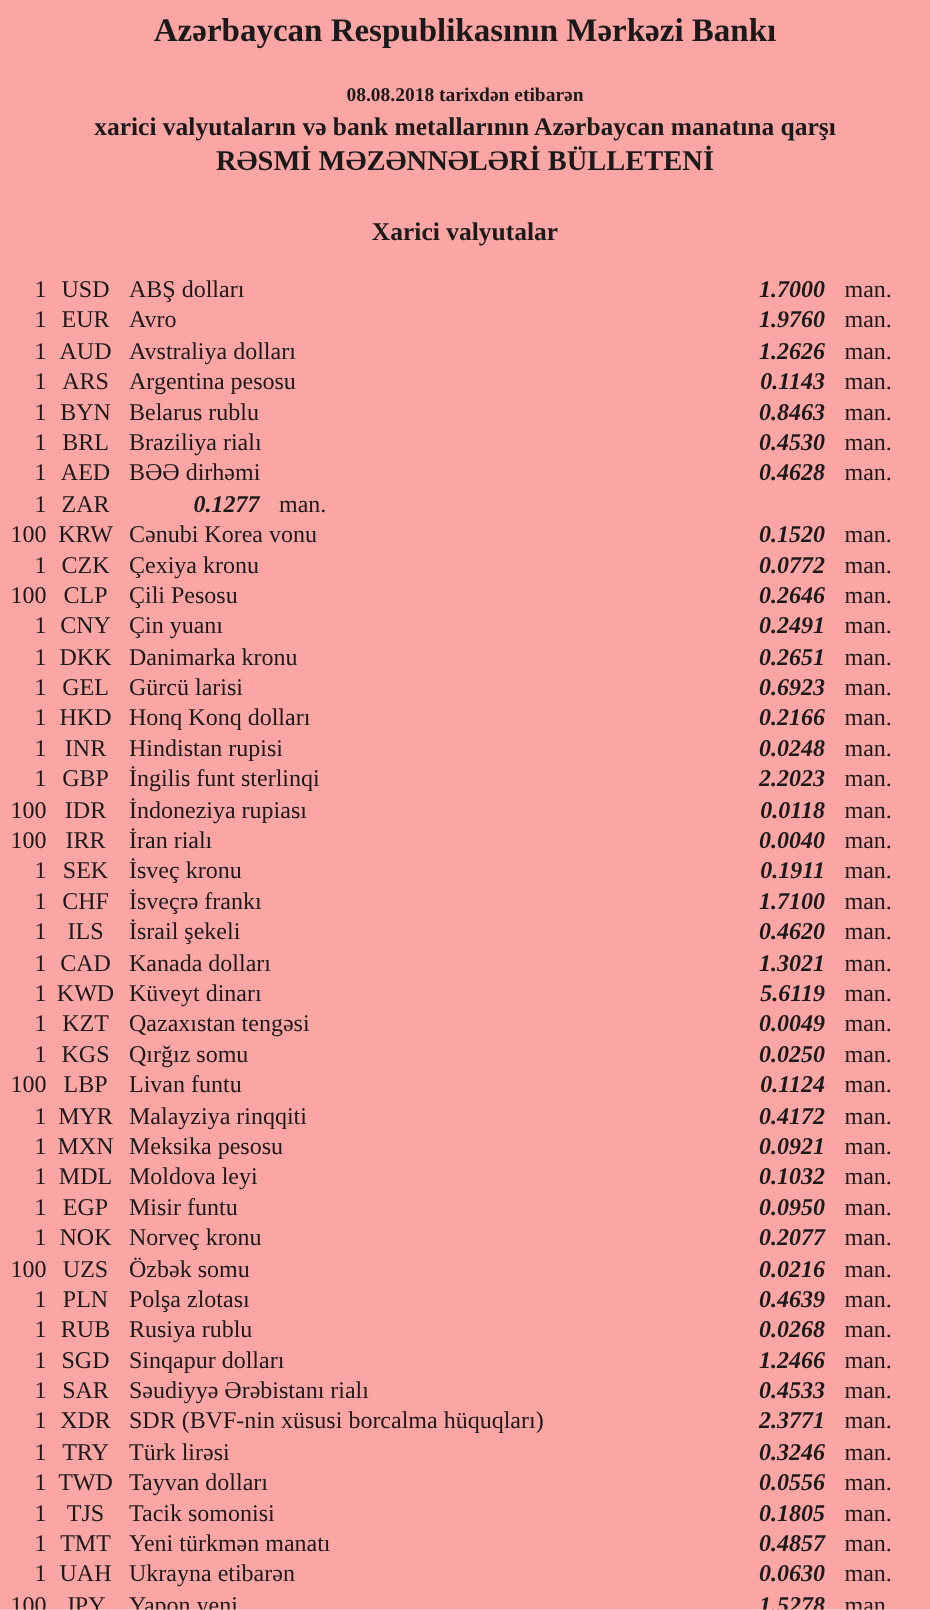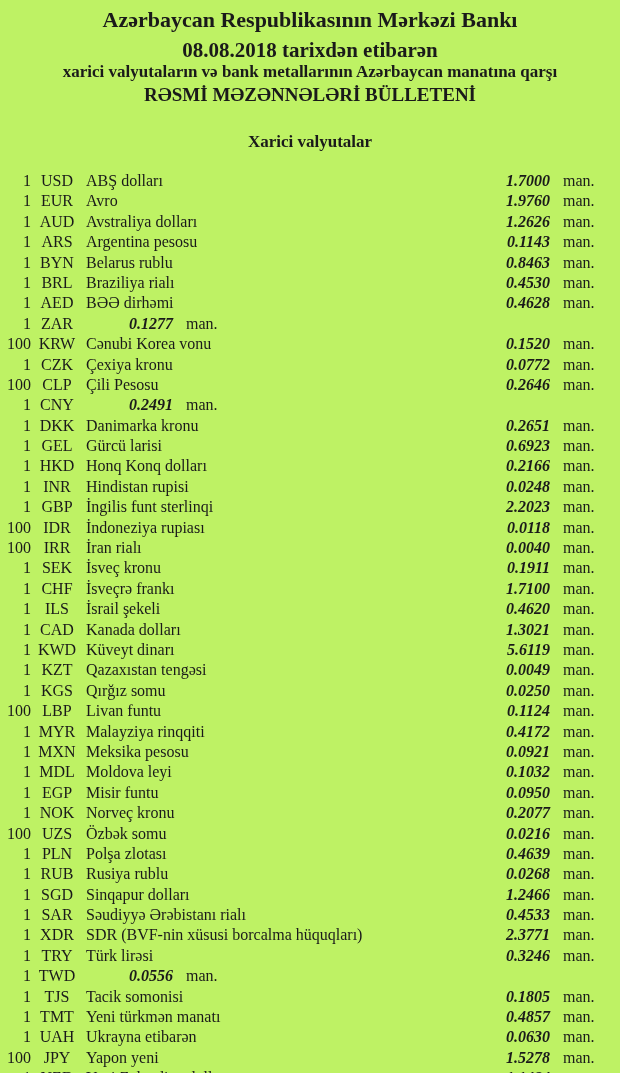--- a/index.html
+++ b/index.html
@@ -10,37 +10,37 @@
   body {
     width: 620px;
     height: 1073px;
     overflow: hidden;
     font-family: "Liberation Serif", "DejaVu Serif", serif;
     color: #1a1a1a;
   }
   .page {
     width: 620px;
     height: 1073px;
-    background: #bef264;
+    background: #fca5a5;
   }
   .doc-header {
     text-align: center;
     padding-top: 6px;
   }
   .bank-name {
     font-size: 22px;
     line-height: 27px;
     font-weight: bold;
     margin: 0;
   }
   .date-line {
-    font-size: 21px;
+    font-size: 13px;
     line-height: 22px;
     font-weight: bold;
-    margin-top: 6px;
+    margin-top: 19px;
   }
   .subtitle-line {
     font-size: 17px;
     line-height: 22px;
     font-weight: bold;
   }
   .bulletin-title {
     font-size: 19px;
     line-height: 24px;
     font-weight: bold;
@@ -193,20 +193,21 @@
     <span class="cell qty">100</span>
     <span class="cell code">CLP</span>
     <span class="cell name">Çili Pesosu</span>
     <span class="cell rate">0.2646</span>
     <span class="cell unit">man.</span>
   </div>
 
   <div class="row">
     <span class="cell qty">1</span>
     <span class="cell code">CNY</span>
+    <span class="cell name">Çin yuanı</span>
     <span class="cell rate">0.2491</span>
     <span class="cell unit">man.</span>
   </div>
 
   <div class="row">
     <span class="cell qty">1</span>
     <span class="cell code">DKK</span>
     <span class="cell name">Danimarka kronu</span>
     <span class="cell rate">0.2651</span>
     <span class="cell unit">man.</span>
@@ -416,20 +417,21 @@
     <span class="cell qty">1</span>
     <span class="cell code">TRY</span>
     <span class="cell name">Türk lirəsi</span>
     <span class="cell rate">0.3246</span>
     <span class="cell unit">man.</span>
   </div>
 
   <div class="row">
     <span class="cell qty">1</span>
     <span class="cell code">TWD</span>
+    <span class="cell name">Tayvan dolları</span>
     <span class="cell rate">0.0556</span>
     <span class="cell unit">man.</span>
   </div>
 
   <div class="row">
     <span class="cell qty">1</span>
     <span class="cell code">TJS</span>
     <span class="cell name">Tacik somonisi</span>
     <span class="cell rate">0.1805</span>
     <span class="cell unit">man.</span>

